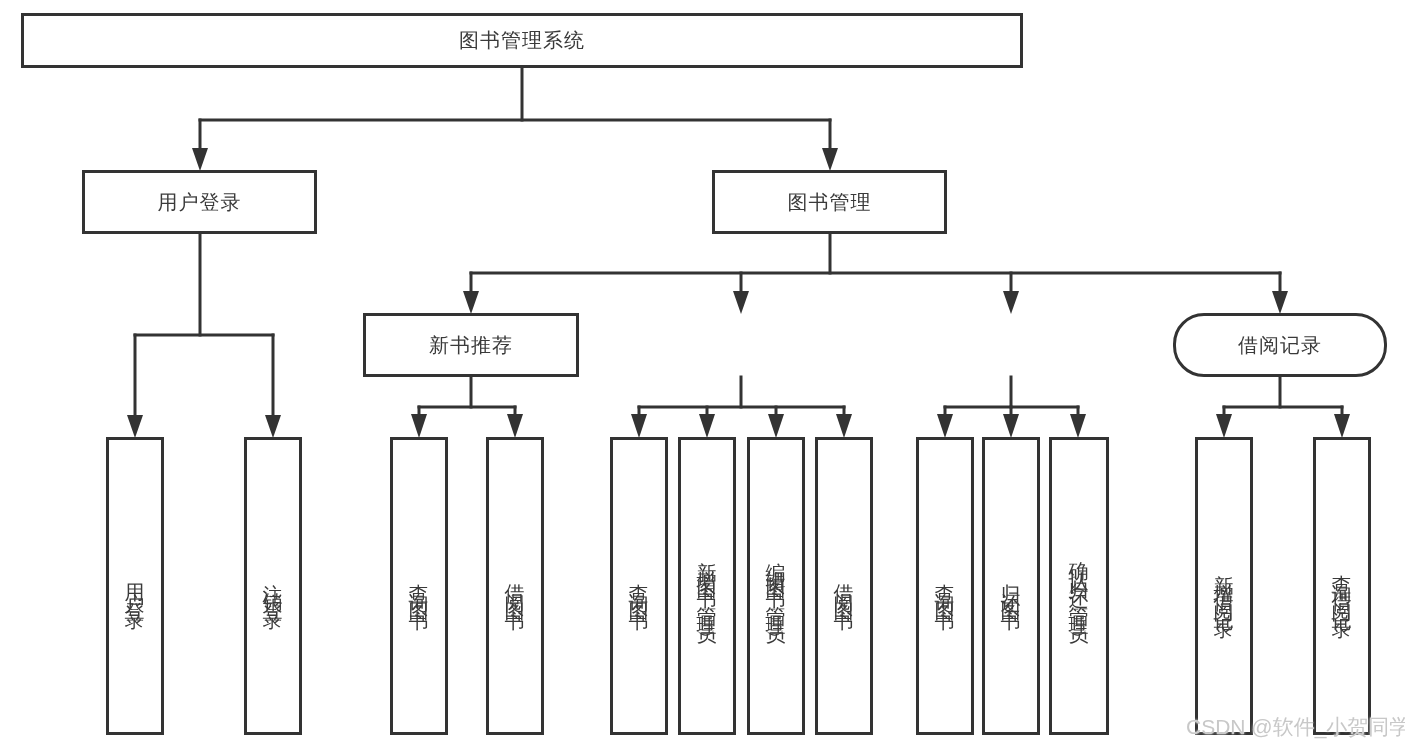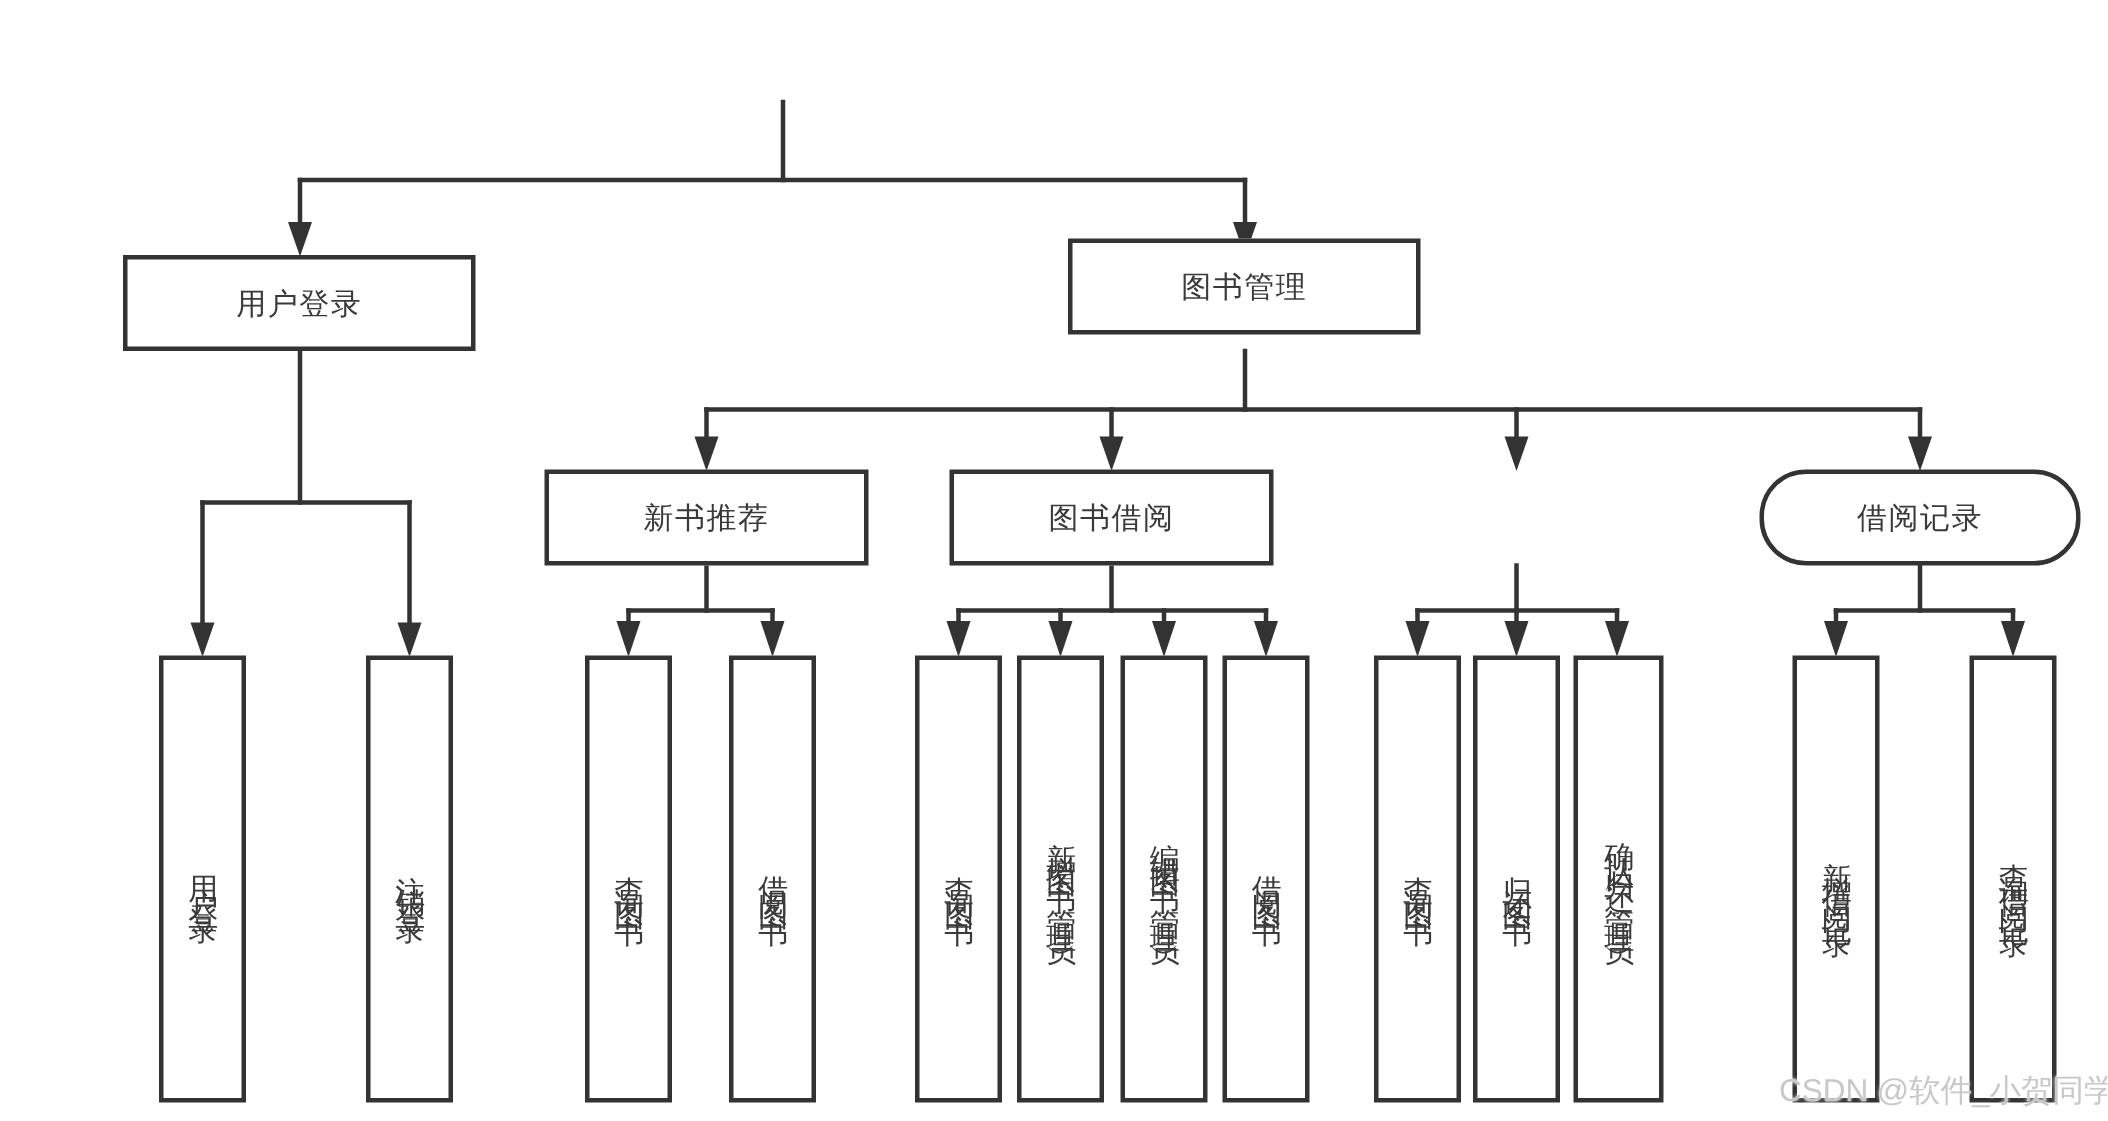--- a/index.html
+++ b/index.html
@@ -37,21 +37,21 @@
   .vbox .vtext {
     writing-mode: vertical-rl;
     letter-spacing: 9px;
     font-size: 20px;
     color: #3a3a3a;
     line-height: 1;
   }
   
   #n-root  { left: 21px;  top: 13px;  width: 1002px; height: 55px; }
   #n-login { left: 82px;  top: 170px; width: 235px;  height: 64px; }
-  #n-mgmt  { left: 712px; top: 159px; width: 235px;  height: 64px; }
+  #n-mgmt  { left: 712px; top: 170px; width: 235px;  height: 64px; }
   #n-rec   { left: 363px; top: 313px; width: 216px;  height: 64px; }
   #n-bor   { left: 633px; top: 313px; width: 216px;  height: 64px; }
   #n-cur   { left: 905px; top: 313px; width: 215px;  height: 64px; }
   #n-hist  { left: 1173px; top: 313px; width: 214px; height: 64px; border-radius: 31px; }
   
   .vbox { top: 437px; width: 58px; height: 298px; }
   #l1  { left: 106px; }
   #l2  { left: 244px; }
   #l3  { left: 390px; }
   #l4  { left: 486px; }
@@ -149,34 +149,34 @@
     <g>
       <line x1="1280" y1="377" x2="1280" y2="407" fill="none"></line>
       <line x1="1224" y1="407" x2="1342" y2="407" fill="none"></line>
       <line x1="1224" y1="407" x2="1224" y2="416" fill="none"></line>
       <polygon points="1216,414 1232,414 1224,438" stroke="none"></polygon>
       <line x1="1342" y1="407" x2="1342" y2="416" fill="none"></line>
       <polygon points="1334,414 1350,414 1342,438" stroke="none"></polygon>
     </g>
   </svg>
 
+  <div id="n-root" class="box">
+    <span>图书管理系统</span>
+  </div>
 
   <div id="n-login" class="box">
     <span>用户登录</span>
   </div>
   <div id="n-mgmt" class="box">
     <span>图书管理</span>
   </div>
 
   <div id="n-rec" class="box">
     <span>新书推荐</span>
   </div>
-  <div id="n-bor" class="box">
-    <span>图书借阅</span>
-  </div>
   <div id="n-hist" class="box">
     <span>借阅记录</span>
   </div>
 
   <div id="l1" class="box vbox">
     <span class="vtext">用户登录</span>
   </div>
   <div id="l2" class="box vbox">
     <span class="vtext">注销登录</span>
   </div>

